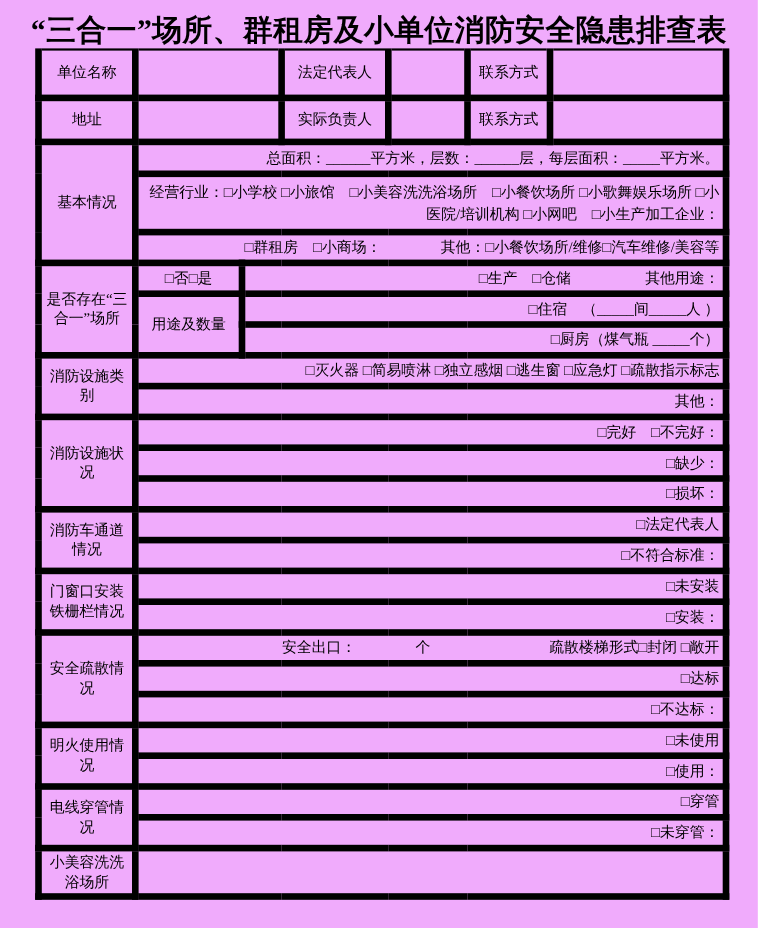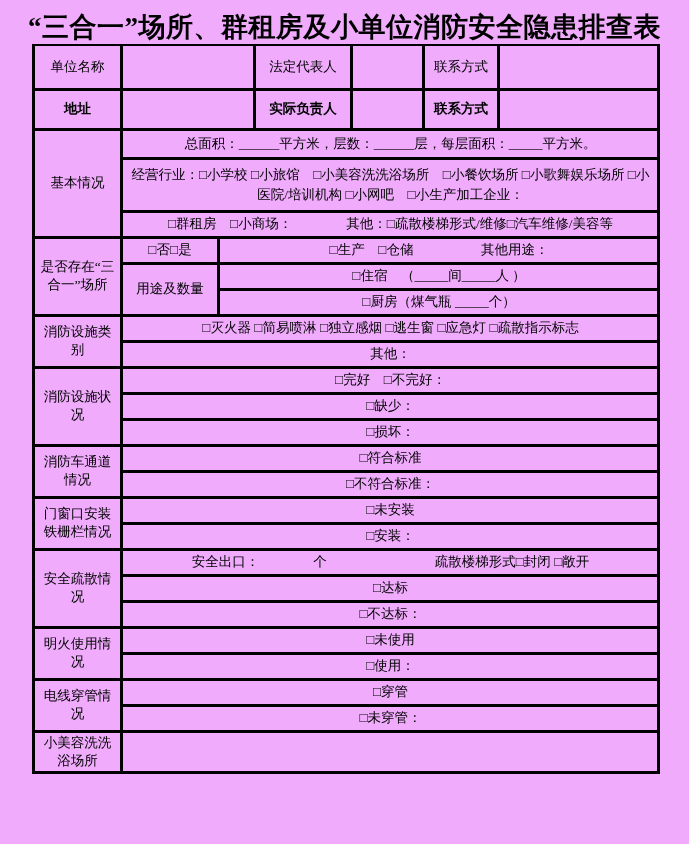--- a/index.html
+++ b/index.html
@@ -22,35 +22,35 @@
   .meta-row .left-slot{display:inline-block;width:396px;}
   .form-table{
     border-collapse:collapse;
     table-layout:fixed;
     margin-left:32px;
     width:625px;
     border:2px solid #000;
     padding-left:39px;
   }
   .form-table td{
-    border:3px solid #000000;
+    border:6px solid #000000;
     font-size:13.5px;
     padding:1px 3px;
     vertical-align:middle;
     overflow:hidden;
   }
   .form-table tr{height:26px;}
   .form-table tr.sec td{border-top:2px solid #000;}
   .h44{height:44px !important;}
-  .h40{height:40px !important;font-weight:bold;}
+  .h40{height:40px !important;}
   .h29{height:29px !important;}
   .h53{height:53px !important;}
   .h38{height:38px !important;}
   .lbl{text-align:center;line-height:18px;}
-  .val{text-align:center;line-height:20px;padding-left:4px !important;}
+  .val{text-align:right;line-height:20px;padding-left:4px !important;}
   .footer-row{
     margin:8px 0 0 26px;
     font-size:13.5px;
   }
   .footer-row .left-slot{display:inline-block;width:318px;}
 </style>
 </head>
 <body>
 
 <div class="page">
@@ -89,21 +89,21 @@
       </tr>
 
       <tr class="sec h29">
         <td class="lbl" rowspan="3">基本情况</td>
         <td class="val" colspan="6">总面积：______平方米，层数：______层，每层面积：_____平方米。</td>
       </tr>
       <tr class="h53">
         <td class="val" colspan="6">经营行业：□小学校 □小旅馆　□小美容洗洗浴场所　□小餐饮场所 □小歌舞娱乐场所 □小医院/培训机构 □小网吧　□小生产加工企业：</td>
       </tr>
       <tr>
-        <td class="val" colspan="6">□群租房　□小商场：　　　　其他：□疏散楼梯形式/维修□汽车维修/美容等</td>
+        <td class="val" colspan="6">□群租房　□小商场：　　　　其他：□小餐饮场所/维修□汽车维修/美容等</td>
       </tr>
 
       <tr class="sec">
         <td class="lbl" rowspan="3">是否存在“三合一”场所</td>
         <td class="lbl">□否□是</td>
         <td class="val" colspan="5">□生产　□仓储　　　　　其他用途：</td>
       </tr>
       <tr>
         <td class="lbl" rowspan="2">用途及数量</td>
         <td class="val" colspan="5">□住宿　（_____间_____人 ）</td>
@@ -126,21 +126,21 @@
       </tr>
       <tr>
         <td class="val" colspan="6">□缺少：</td>
       </tr>
       <tr>
         <td class="val" colspan="6">□损坏：</td>
       </tr>
 
       <tr class="sec">
         <td class="lbl" rowspan="2">消防车通道情况</td>
-        <td class="val" colspan="6">□符合标准</td>
+        <td class="val" colspan="6">□法定代表人</td>
       </tr>
       <tr>
         <td class="val" colspan="6">□不符合标准：</td>
       </tr>
 
       <tr class="sec">
         <td class="lbl" rowspan="2">门窗口安装铁栅栏情况</td>
         <td class="val" colspan="6">□未安装</td>
       </tr>
       <tr>

